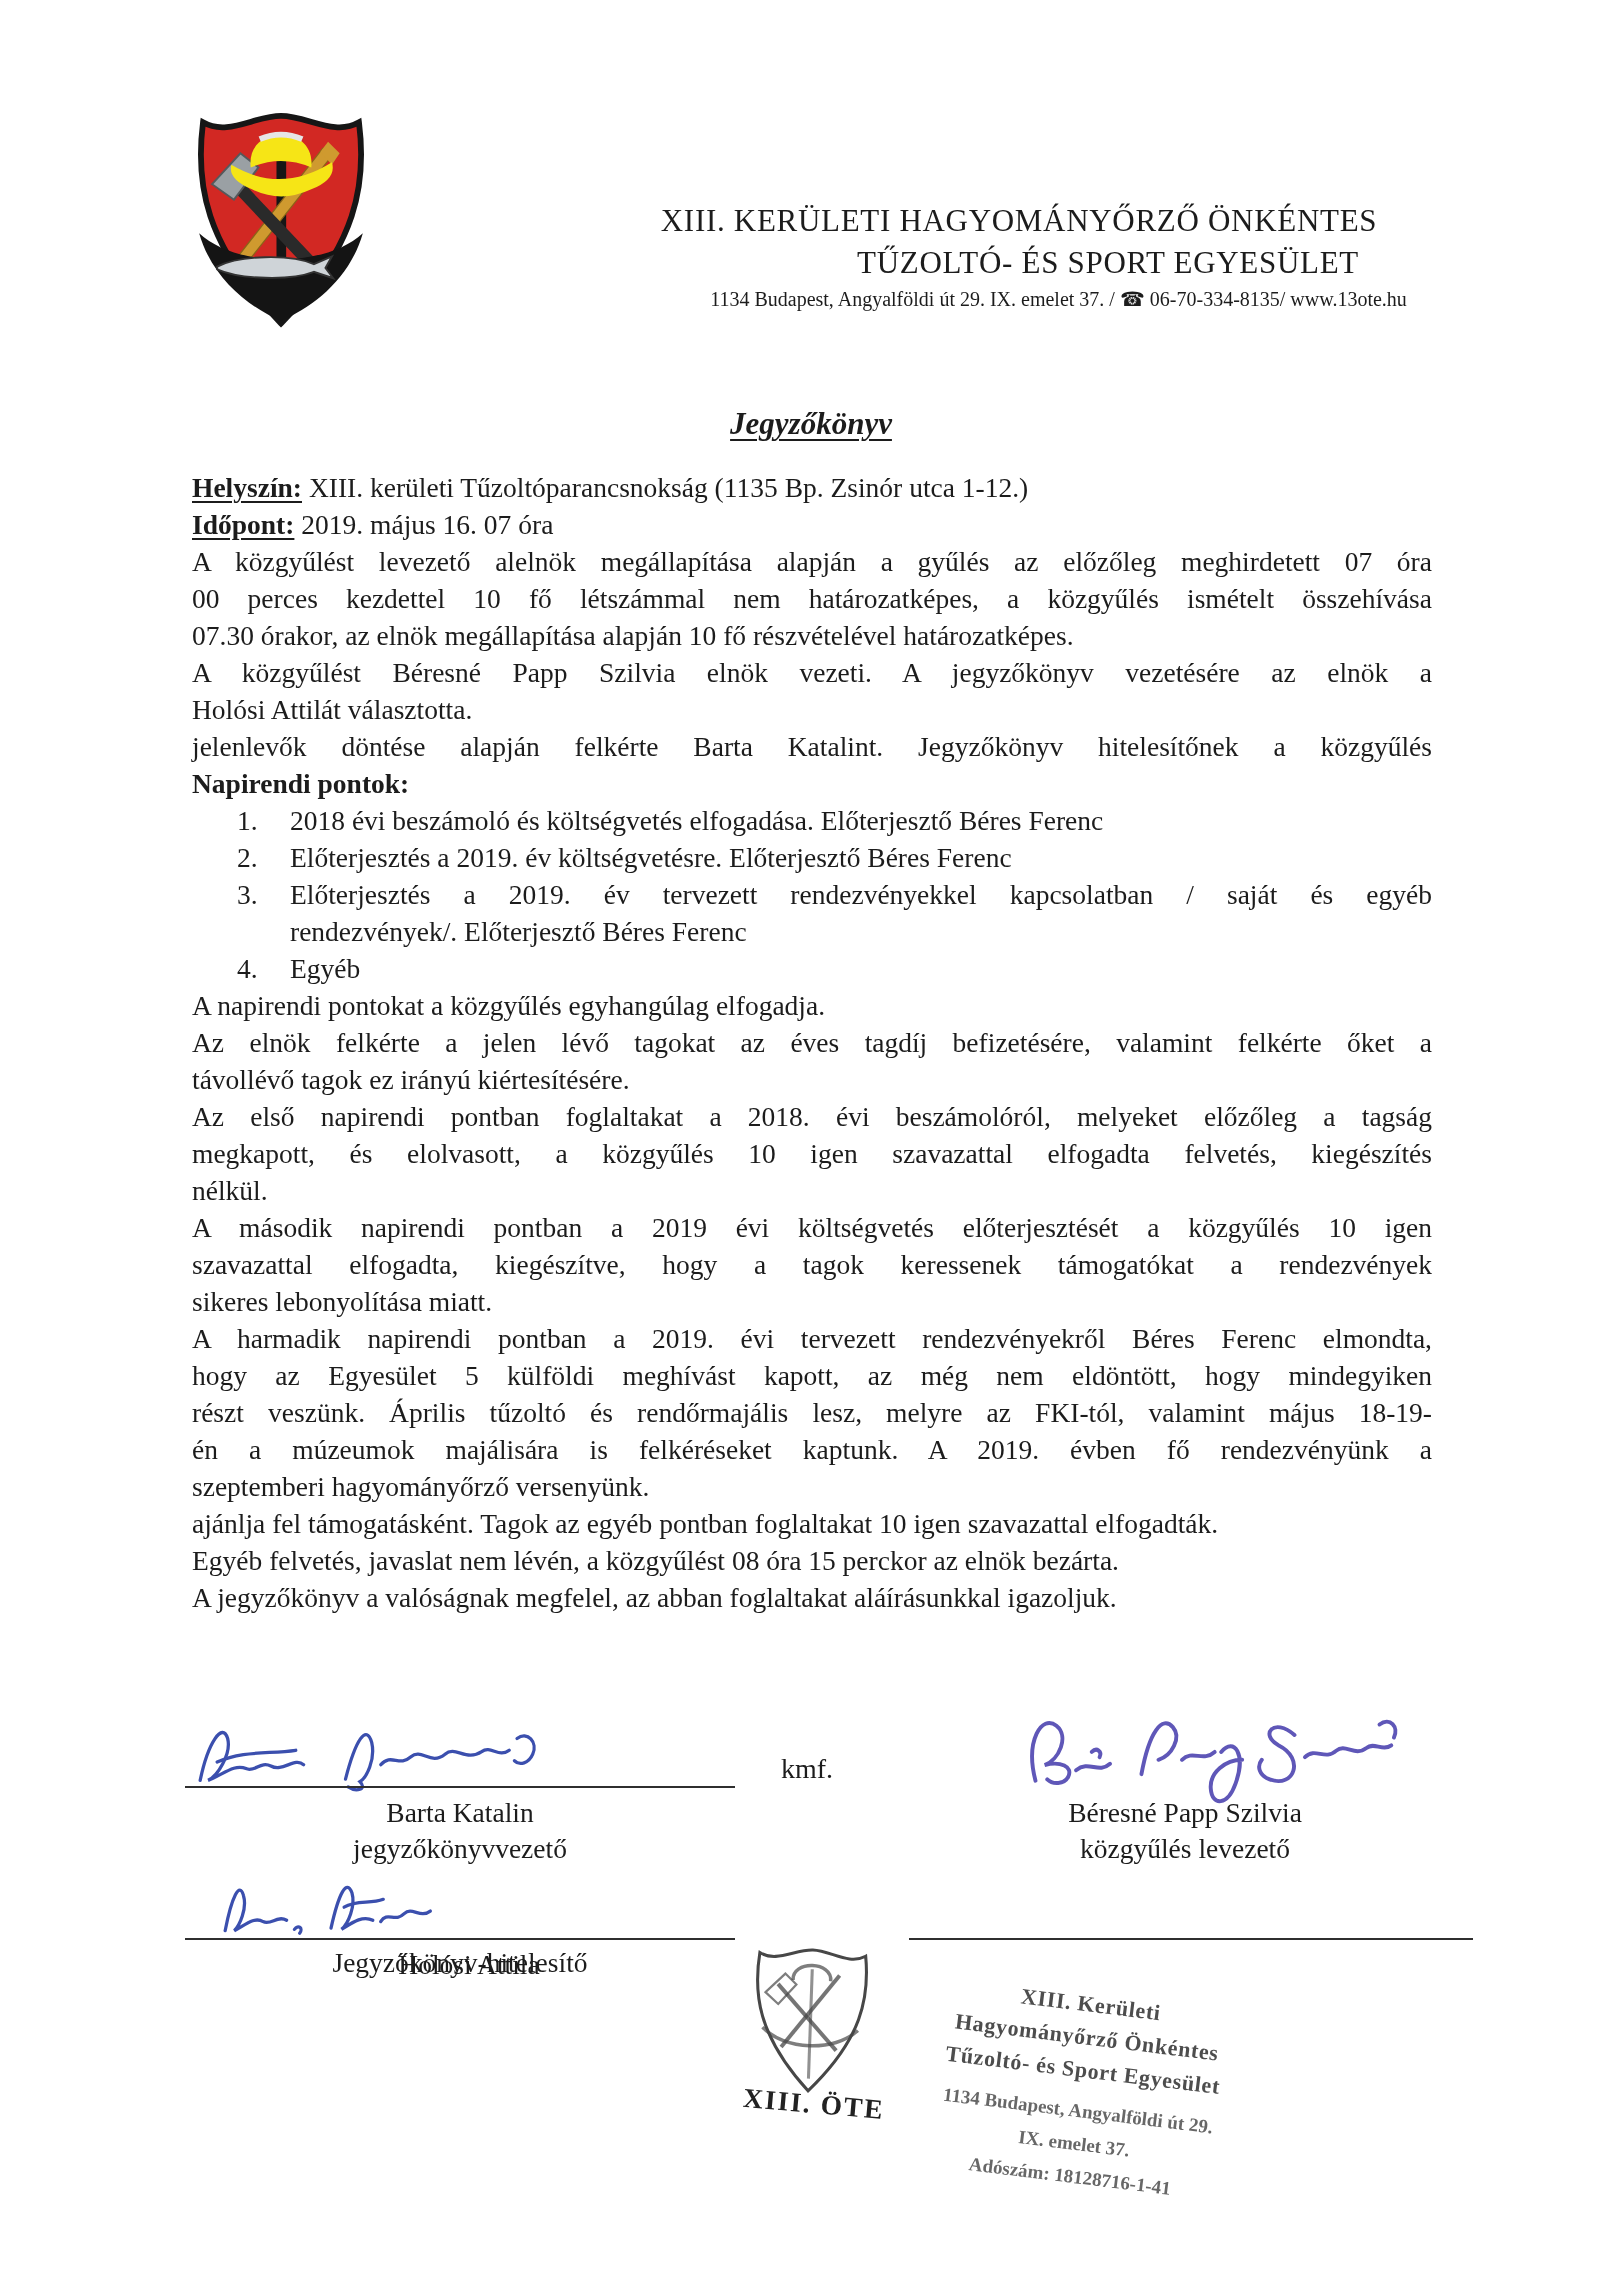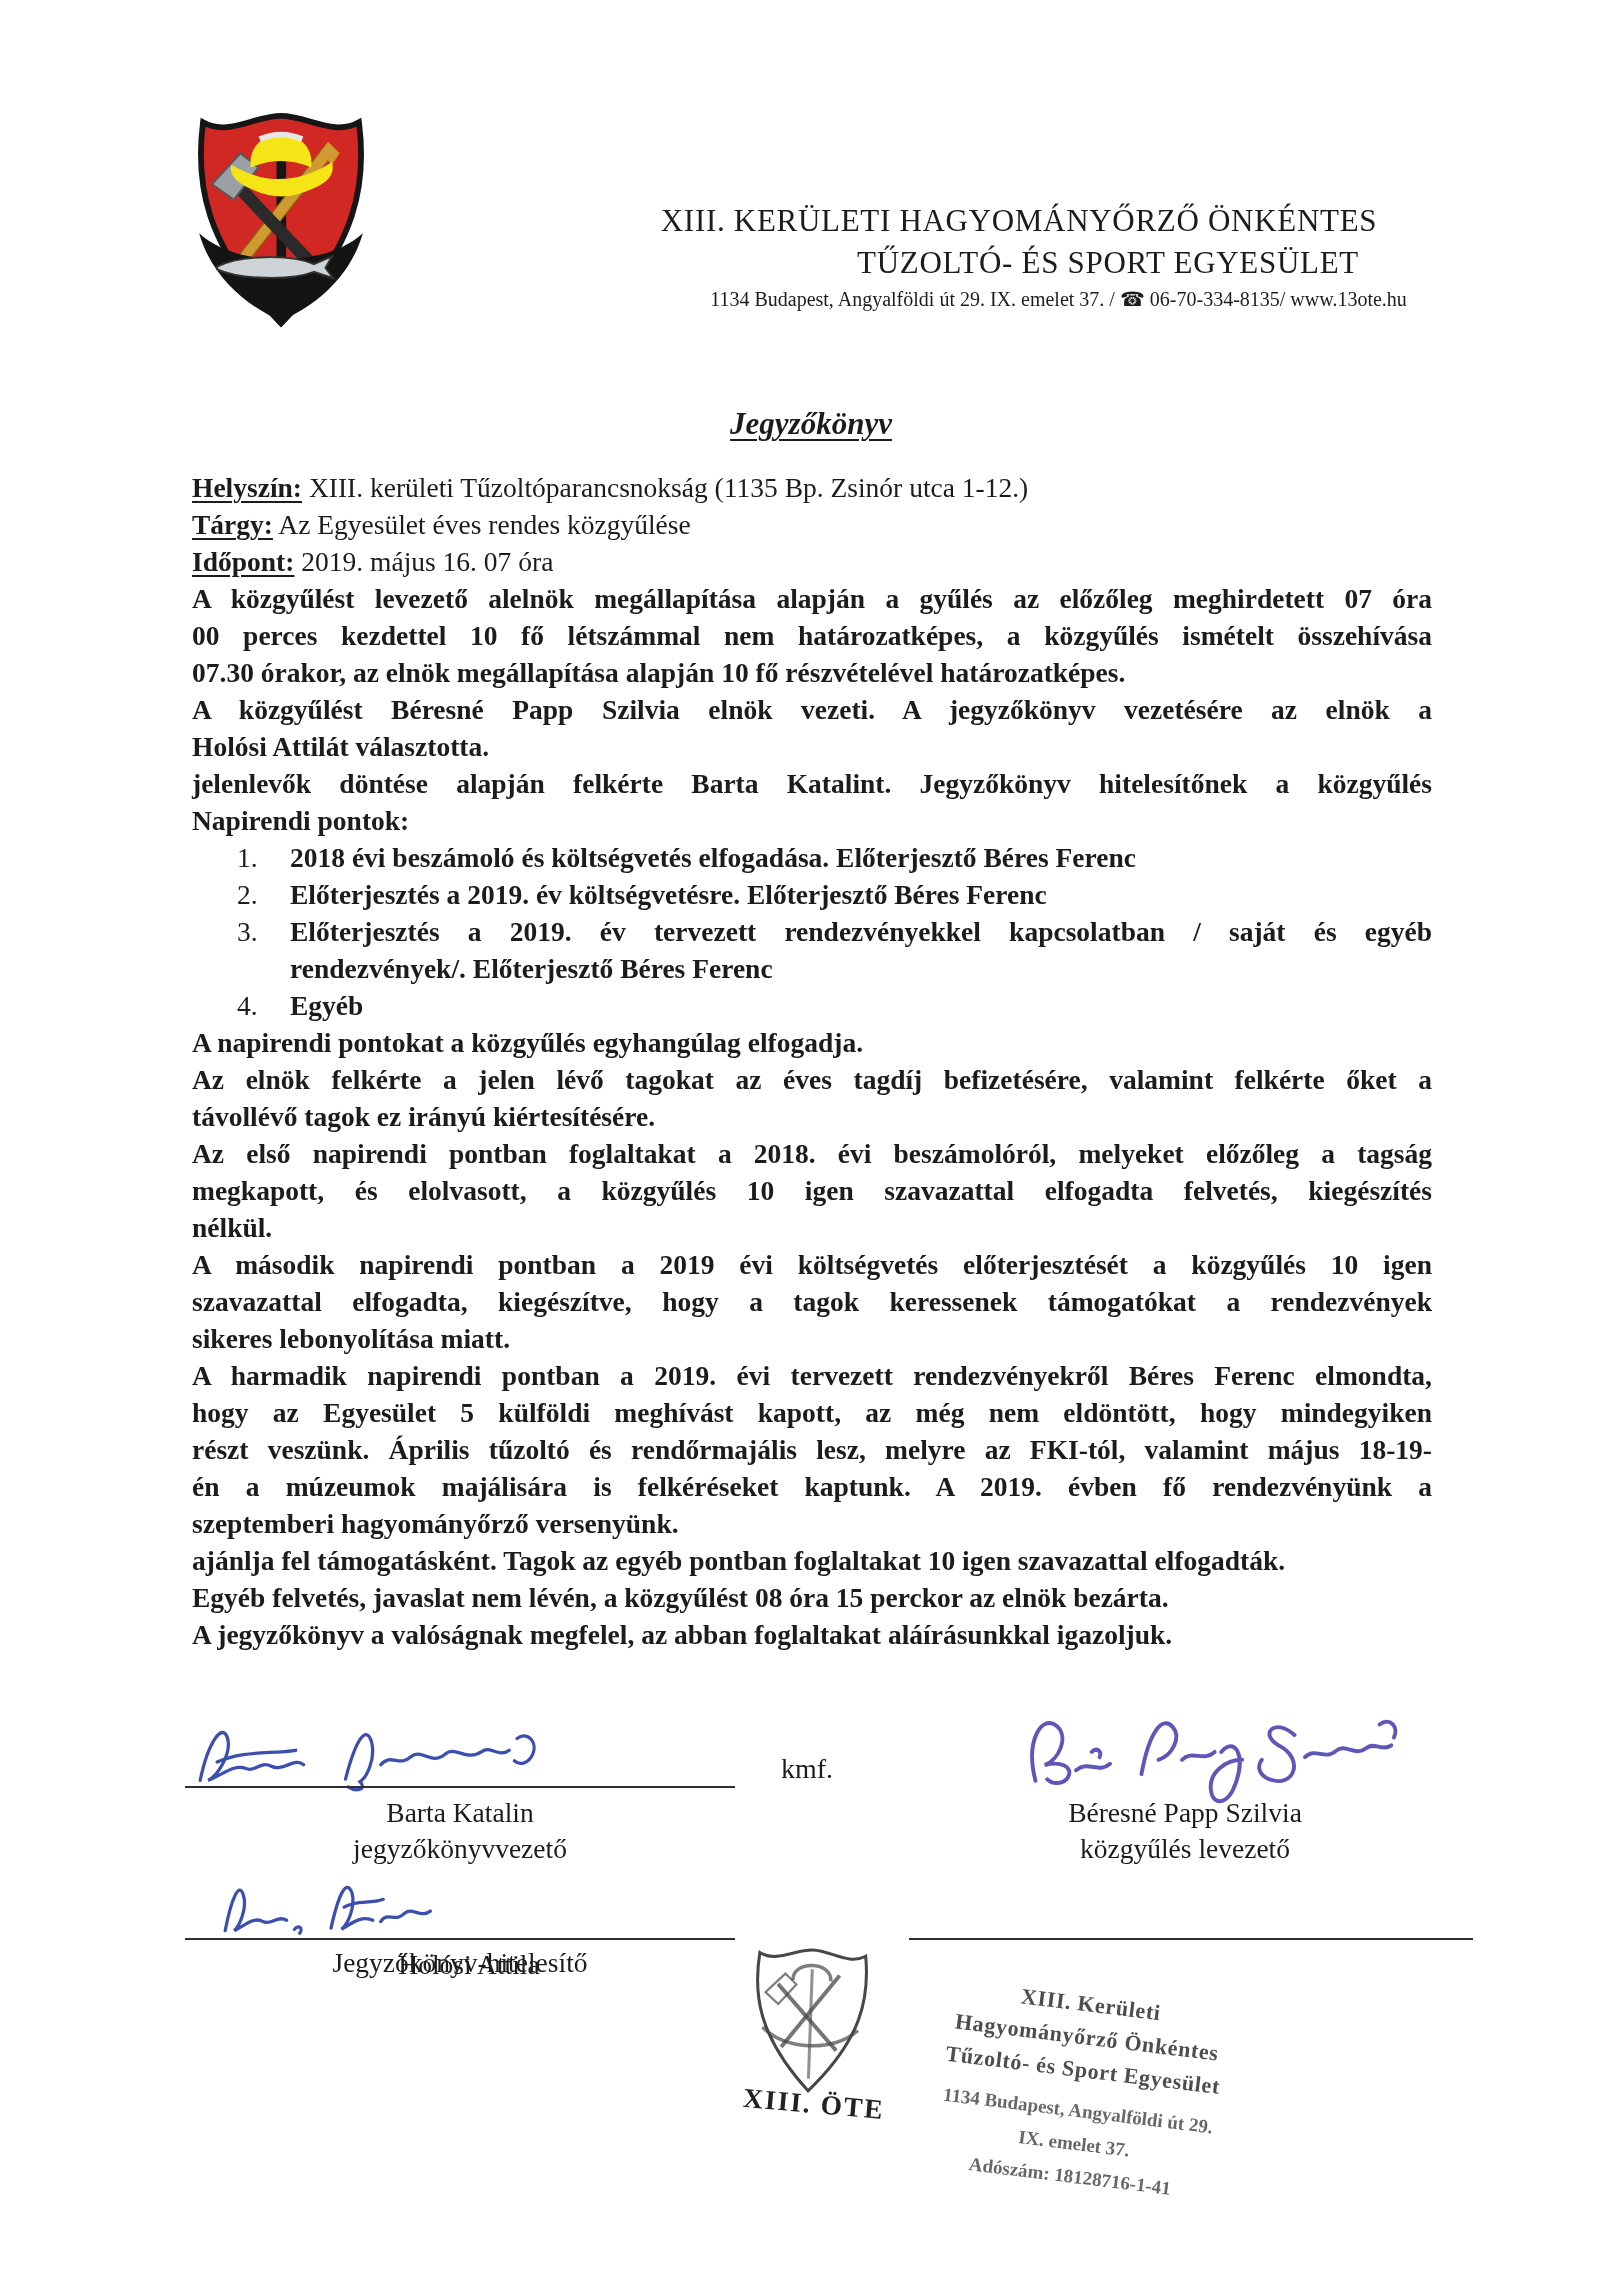--- a/index.html
+++ b/index.html
@@ -16,21 +16,21 @@
   .h2{font-size:31px;line-height:42px;letter-spacing:0.7px;padding-left:178px;white-space:nowrap;}
   .haddr{font-size:20px;line-height:30px;padding-left:79px;white-space:nowrap;}
   
   .title{left:192px;top:406px;width:1238px;text-align:center;
     font-size:31px;font-weight:bold;font-style:italic;}
   .title span{text-decoration:underline;text-decoration-thickness:2px;text-underline-offset:4.6px;}
   
   .content{left:192px;top:469px;width:1240px;font-size:27.5px;line-height:37px;}
   .metarow{white-space:nowrap;}
   .mlabel{font-weight:bold;text-decoration:underline;text-decoration-thickness:2px;text-underline-offset:3.9px;}
-  .tline{text-align:left;font-weight:bold;}
+  .tline{text-align:left;}
   .tline.j{text-align:justify;text-align-last:justify;}
   .bheading{font-weight:bold;}
   .litem{position:relative;padding-left:98px;}
   .lnum{position:absolute;left:45px;top:0;}
   
   .kmf{left:781px;top:1753px;font-size:28px;}
   .rule{height:0;border-top:2.6px solid #2f2f2f;}
   .rule-barta{left:185px;top:1786px;width:550px;}
   .rule-holosi{left:185px;top:1938px;width:550px;}
   .rule-right{left:909px;top:1938px;width:564px;}
@@ -83,24 +83,20 @@
 <div class="abs title">
   <span>Jegyzőkönyv</span>
 </div>
 
 <div class="abs content">
   <div class="metarow">
     <span class="mlabel">Helyszín:</span>
     <span>XIII. kerületi Tűzoltóparancsnokság (1135 Bp. Zsinór utca 1-12.)</span>
   </div>
   <div class="metarow">
-    <span class="mlabel">Tárgy:</span>
-    <span>Az Egyesület éves rendes közgyűlése</span>
-  </div>
-  <div class="metarow">
     <span class="mlabel">Időpont:</span>
     <span>2019. május 16. 07 óra</span>
   </div>
   <div>
       <div class="para">
         <div class="tline j">A közgyűlést levezető alelnök megállapítása alapján a gyűlés az előzőleg meghirdetett 07 óra</div>
         <div class="tline j">00 perces kezdettel 10 fő létszámmal nem határozatképes, a közgyűlés ismételt összehívása</div>
         <div class="tline">07.30 órakor,  az elnök megállapítása alapján 10 fő részvételével határozatképes.</div>
       </div>
       <div class="para">

